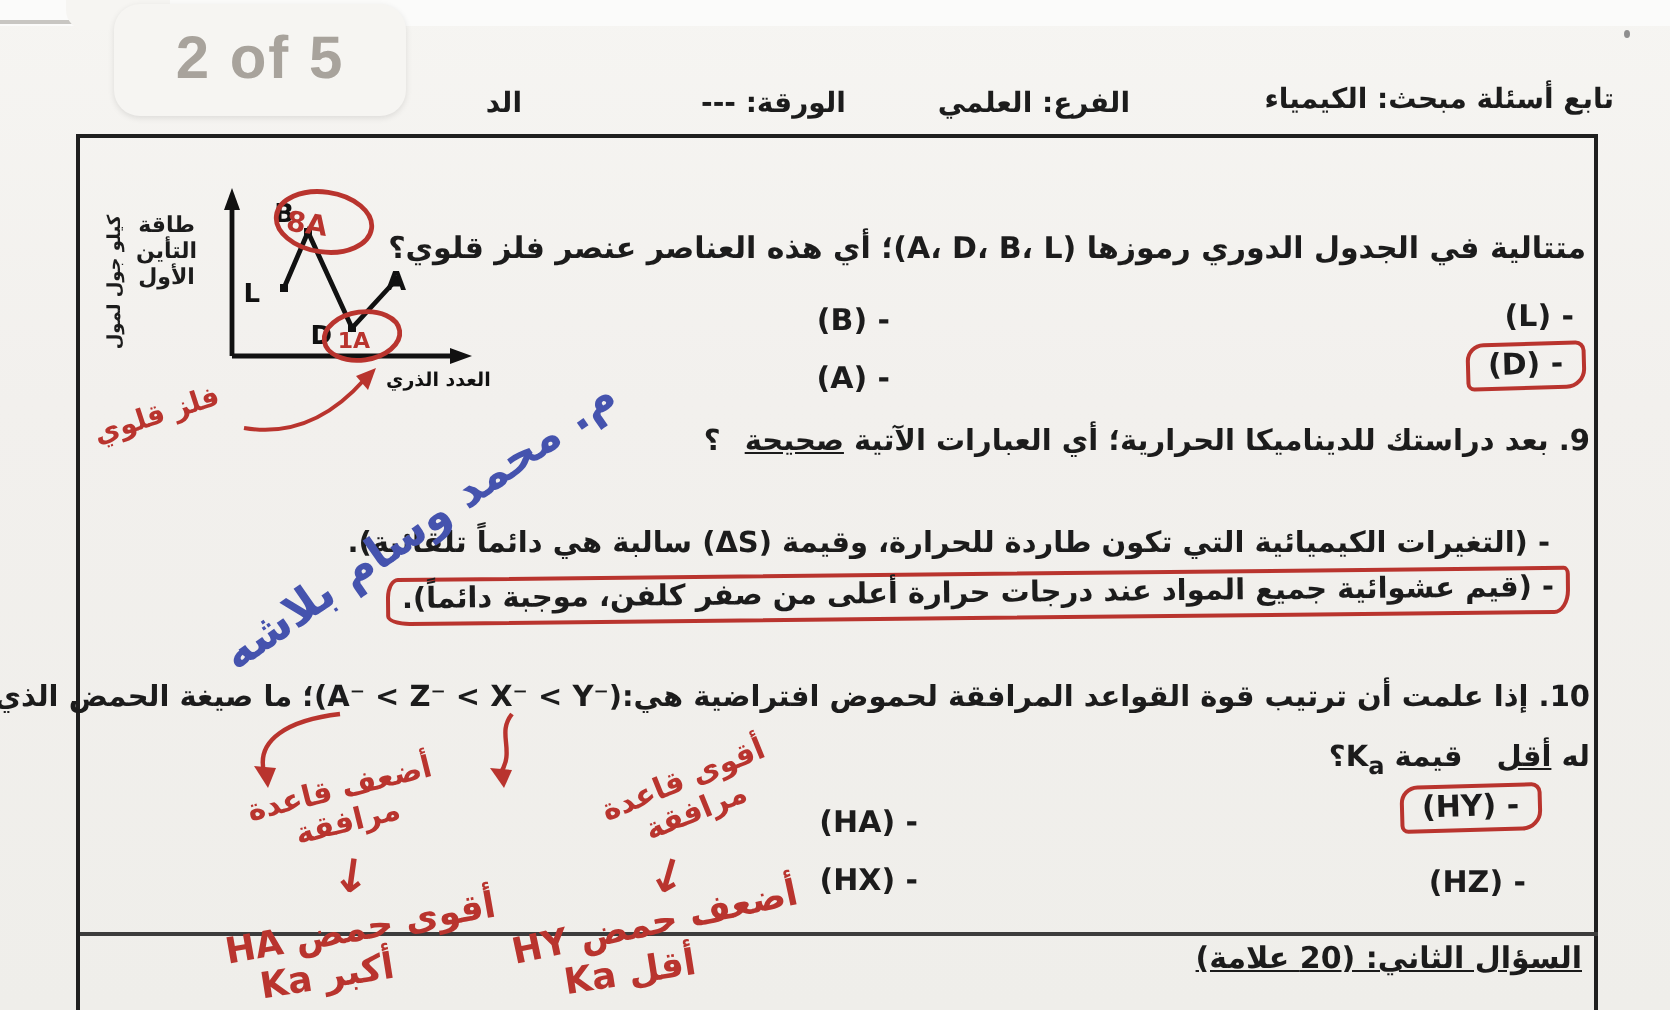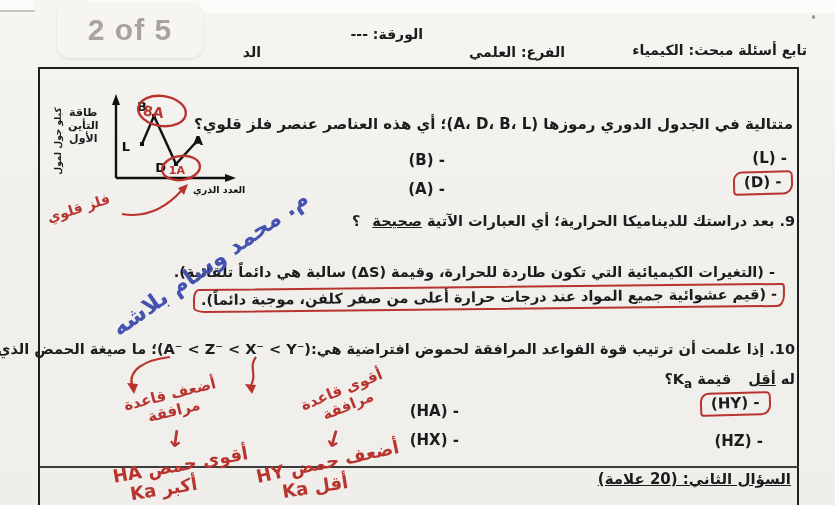--- a/index.html
+++ b/index.html
@@ -54,21 +54,21 @@
   <div class="top-strip"></div>
   <div class="edge-line"></div>
   <div class="notch"></div>
   <div class="pill">
     <span>2 of 5</span>
   </div>
   <div class="corner-dot"></div>
 
   <div class="abs hdr" style="right:28px;top:42px;">تابع أسئلة مبحث: الكيمياء</div>
   <div class="abs hdr" style="right:270px;top:44px;">الفرع: العلمي</div>
-  <div class="abs hdr" style="right:412px;top:26px;">الورقة: ---</div>
+  <div class="abs hdr" style="right:412px;top:44px;">الورقة: ---</div>
   <div class="abs hdr" style="right:574px;top:44px;">الد</div>
 
   <div class="doc-box"></div>
 
   <div class="abs qtext" style="right:42px;top:115px;text-align:right;">متتالية في الجدول الدوري رموزها (A، D، B، L)؛ أي هذه العناصر عنصر فلز قلوي؟</div>
 
   <div class="abs opt" style="right:48px;top:149px;">- (L)</div>
   <div class="abs" style="right:42px;top:171px;">
     <span class="redbox opt">- (D)</span>
   </div>

